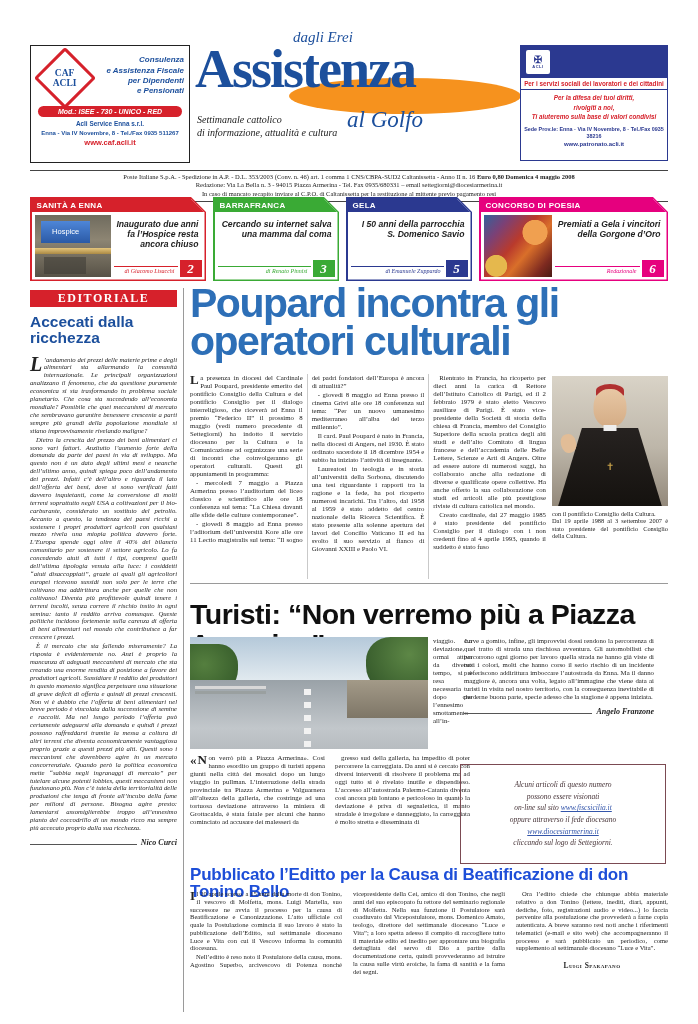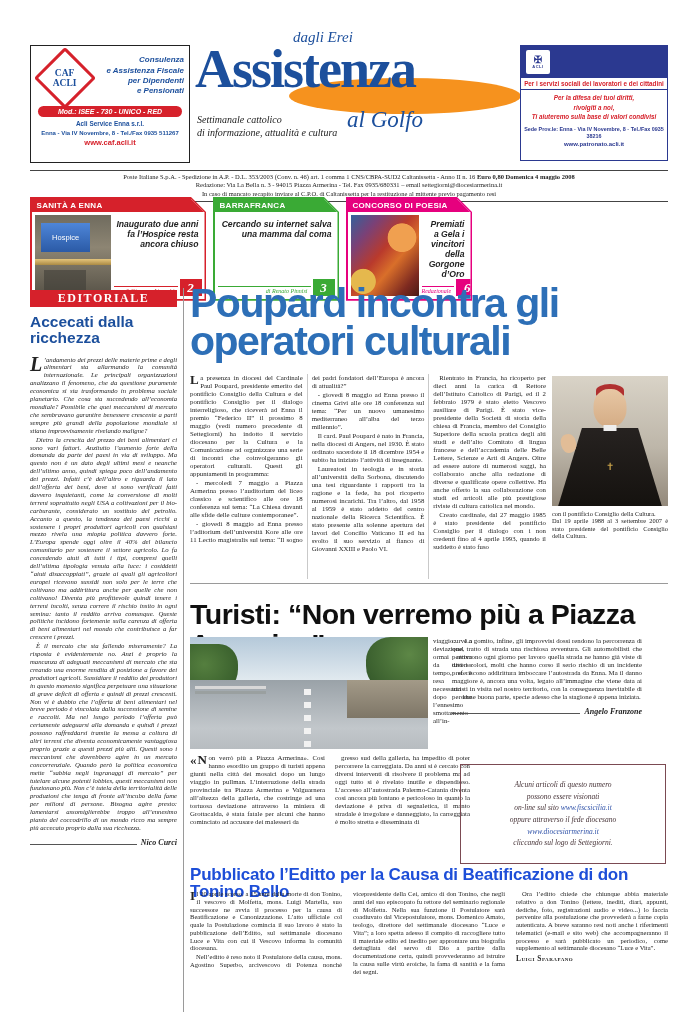--- a/index.html
+++ b/index.html
@@ -115,36 +115,36 @@
   .road-photo{position:absolute;left:190px;top:637px;width:238px;height:112px;overflow:hidden;background:#cfd8df}
   .rp-sky{position:absolute;left:0;top:0;width:100%;height:40%;background:linear-gradient(#b5c9da,#e3ebf0)}
   .rp-trees-left{position:absolute;left:0;top:6%;width:20%;height:46%;background:radial-gradient(ellipse at 30% 40%,#557f3f,#2f5426);border-radius:0 40% 50% 0}
   .rp-trees-right{position:absolute;right:0;top:0;width:26%;height:52%;background:radial-gradient(ellipse at 70% 30%,#5d8746,#2c4f24);border-radius:40% 0 0 50%}
   .rp-road{position:absolute;left:0;bottom:0;width:100%;height:62%;background:linear-gradient(180deg,#9aa2a8,#c2c7cb 70%,#b7bcc0)}
   .rp-wall{position:absolute;right:0;bottom:28%;width:34%;height:34%;background:linear-gradient(#a39a88,#7e7667)}
   .rp-line{position:absolute;left:48%;bottom:0;width:3%;height:54%;
            background:repeating-linear-gradient(180deg,#f2f2f2 0 6px,rgba(0,0,0,0) 6px 13px)}
   .rp-rail{position:absolute;left:2%;bottom:54%;width:30%;height:3px;background:#d8d8d8;box-shadow:0 5px 0 #9aa0a0}
   .tur-narrow{position:absolute;left:433px;top:637px;width:39px;height:118px;overflow:hidden}
-  .tur-right{position:absolute;left:452px;top:637px;width:190px}
+  .tur-right{position:absolute;left:464px;top:637px;width:190px}
   .dc-tur{font-size:13px;line-height:11px}
   .tur-quote{float:left;font-size:13px;line-height:11px;font-weight:700;padding-right:1px}
   .tur-below{position:absolute;left:190px;top:754px;width:280px;height:106px;column-count:2;column-gap:10px;overflow:hidden}
 
   .online-box{position:absolute;left:460px;top:764px;width:206px;height:100px;border:1px solid #7b4a52;box-sizing:border-box;
               display:flex;flex-direction:column;justify-content:center;text-align:center;
               font:italic 7.5px/1.55 "Liberation Serif",serif;color:#463337}
-  .online-box .lnk{color:#3355aa;cursor:pointer}
+  .online-box .lnk{color:#3355aa;text-decoration:underline;cursor:pointer}
 
   
   .editto-head{position:absolute;left:190px;top:866px;width:478px;
                font:700 17px/1 "Liberation Sans",sans-serif;letter-spacing:-.2px;color:#1d4ed8}
   .editto-body{position:absolute;left:190px;top:890px;width:478px;height:118px;column-count:3;column-gap:11px;overflow:hidden;font-size:6.6px}
   .dc-ei{font-size:13px;line-height:11px}
-  .editto-sig{text-align:left;font:700 7.5px/1.4 "Liberation Serif",serif;font-variant:small-caps;letter-spacing:.5px;margin-top:2px}
+  .editto-sig{text-align:center;font:700 7.5px/1.4 "Liberation Serif",serif;font-variant:small-caps;letter-spacing:.5px;margin-top:9px}
 </style>
 </head>
 <body>
 
 <div class="page" style="--red: #d6212b; --green: #3aaa35; --dblue: #2b3990; --magenta: #e6007e; --mblue: #1c4f9c; --orange: #f6921e; --hblue: #2d6fb7;">
 
   <div class="caf-box">
     <div class="caf-top">
       <div class="caf-diamond">
           <span>CAF
@@ -221,20 +221,34 @@
             <div class="t-title">Cercando su internet salva una mamma dal coma</div>
             <div class="t-foot">
               <span class="t-byline">di Renato Pinnisi</span>
               <span class="t-page">3</span>
             </div>
           </div>
         </div>
       </div>
     </div>
 
+    <div class="teaser" style="--c: #2b3990;">
+      <div class="t-in">
+        <div class="t-head">GELA</div>
+        <div class="t-body">
+          <div class="t-right">
+            <div class="t-title">I 50 anni della parrocchia S. Domenico Savio</div>
+            <div class="t-foot">
+              <span class="t-byline">di Emanuele Zuppardo</span>
+              <span class="t-page">5</span>
+            </div>
+          </div>
+        </div>
+      </div>
+    </div>
 
     <div class="teaser" style="--c: #e6007e;">
       <div class="t-in">
         <div class="t-head">CONCORSO DI POESIA</div>
         <div class="t-body">
           <div class="gorgone-photo"></div>
           <div class="t-right">
             <div class="t-title">Premiati a Gela i vincitori della Gorgone d’Oro</div>
             <div class="t-foot">
               <span class="t-byline">Redazionale</span>

